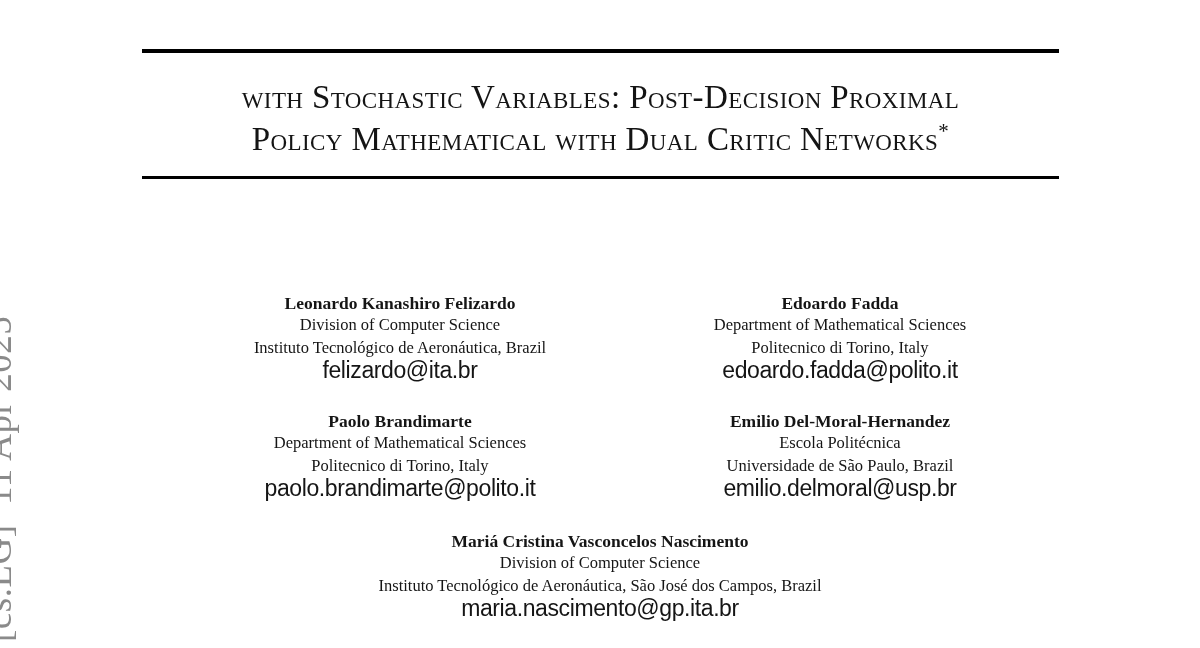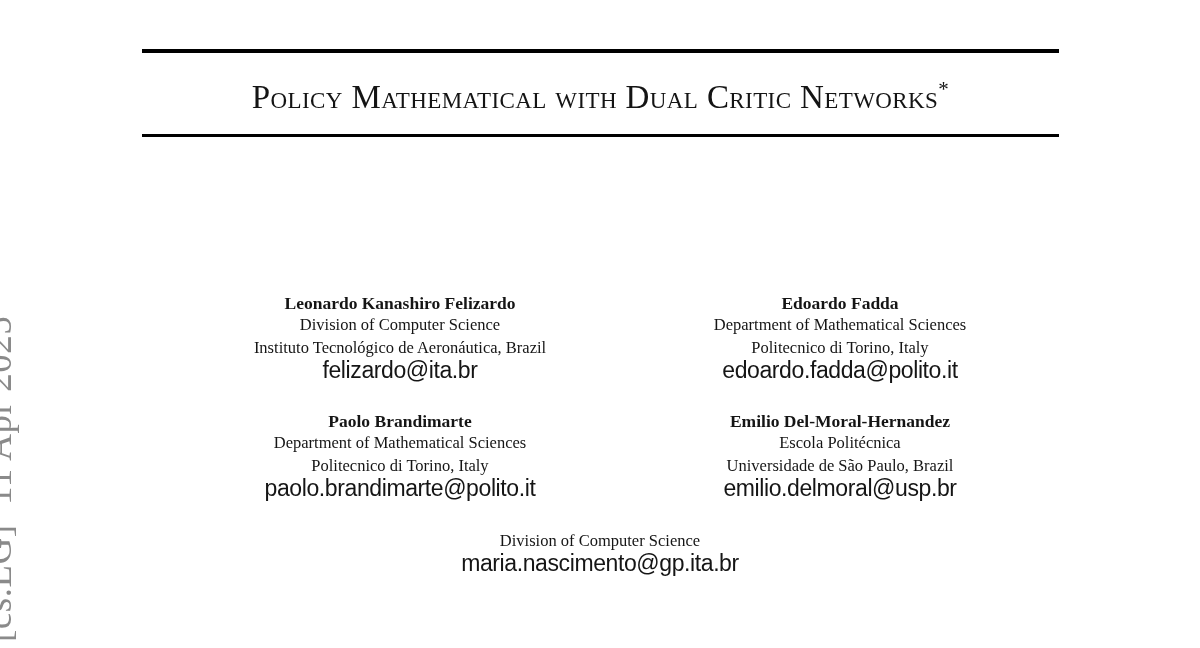--- a/index.html
+++ b/index.html
@@ -80,20 +80,21 @@
   }
 </style>
 </head>
 <body>
 
 <div class="arxiv-stamp">[cs.LG]  11 Apr 2025</div>
 
 <div class="title-block">
   <div class="rule"></div>
   <div class="paper-title">
+    <div>with Stochastic Variables: Post-Decision Proximal</div>
     <div><span>Policy Mathematical with Dual Critic Networks</span><sup>*</sup></div>
   </div>
   <div class="rule"></div>
 </div>
 
 <div class="authors-grid">
 
   <div class="author-block">
     <div class="author-name">Leonardo Kanashiro Felizardo</div>
     <div class="author-dept">Division of Computer Science</div>
@@ -119,16 +120,18 @@
     <div class="author-name">Emilio Del-Moral-Hernandez</div>
     <div class="author-dept">Escola Politécnica</div>
     <div class="author-inst">Universidade de São Paulo, Brazil</div>
     <div class="author-email">emilio.delmoral@usp.br</div>
   </div>
 
 </div>
 
 <div class="authors-row3">
   <div class="author-block">
+    <div class="author-name">Mariá Cristina Vasconcelos Nascimento</div>
     <div class="author-dept">Division of Computer Science</div>
+    <div class="author-inst">Instituto Tecnológico de Aeronáutica, São José dos Campos, Brazil</div>
     <div class="author-email">maria.nascimento@gp.ita.br</div>
   </div>
 </div>
 
 </body></html>

